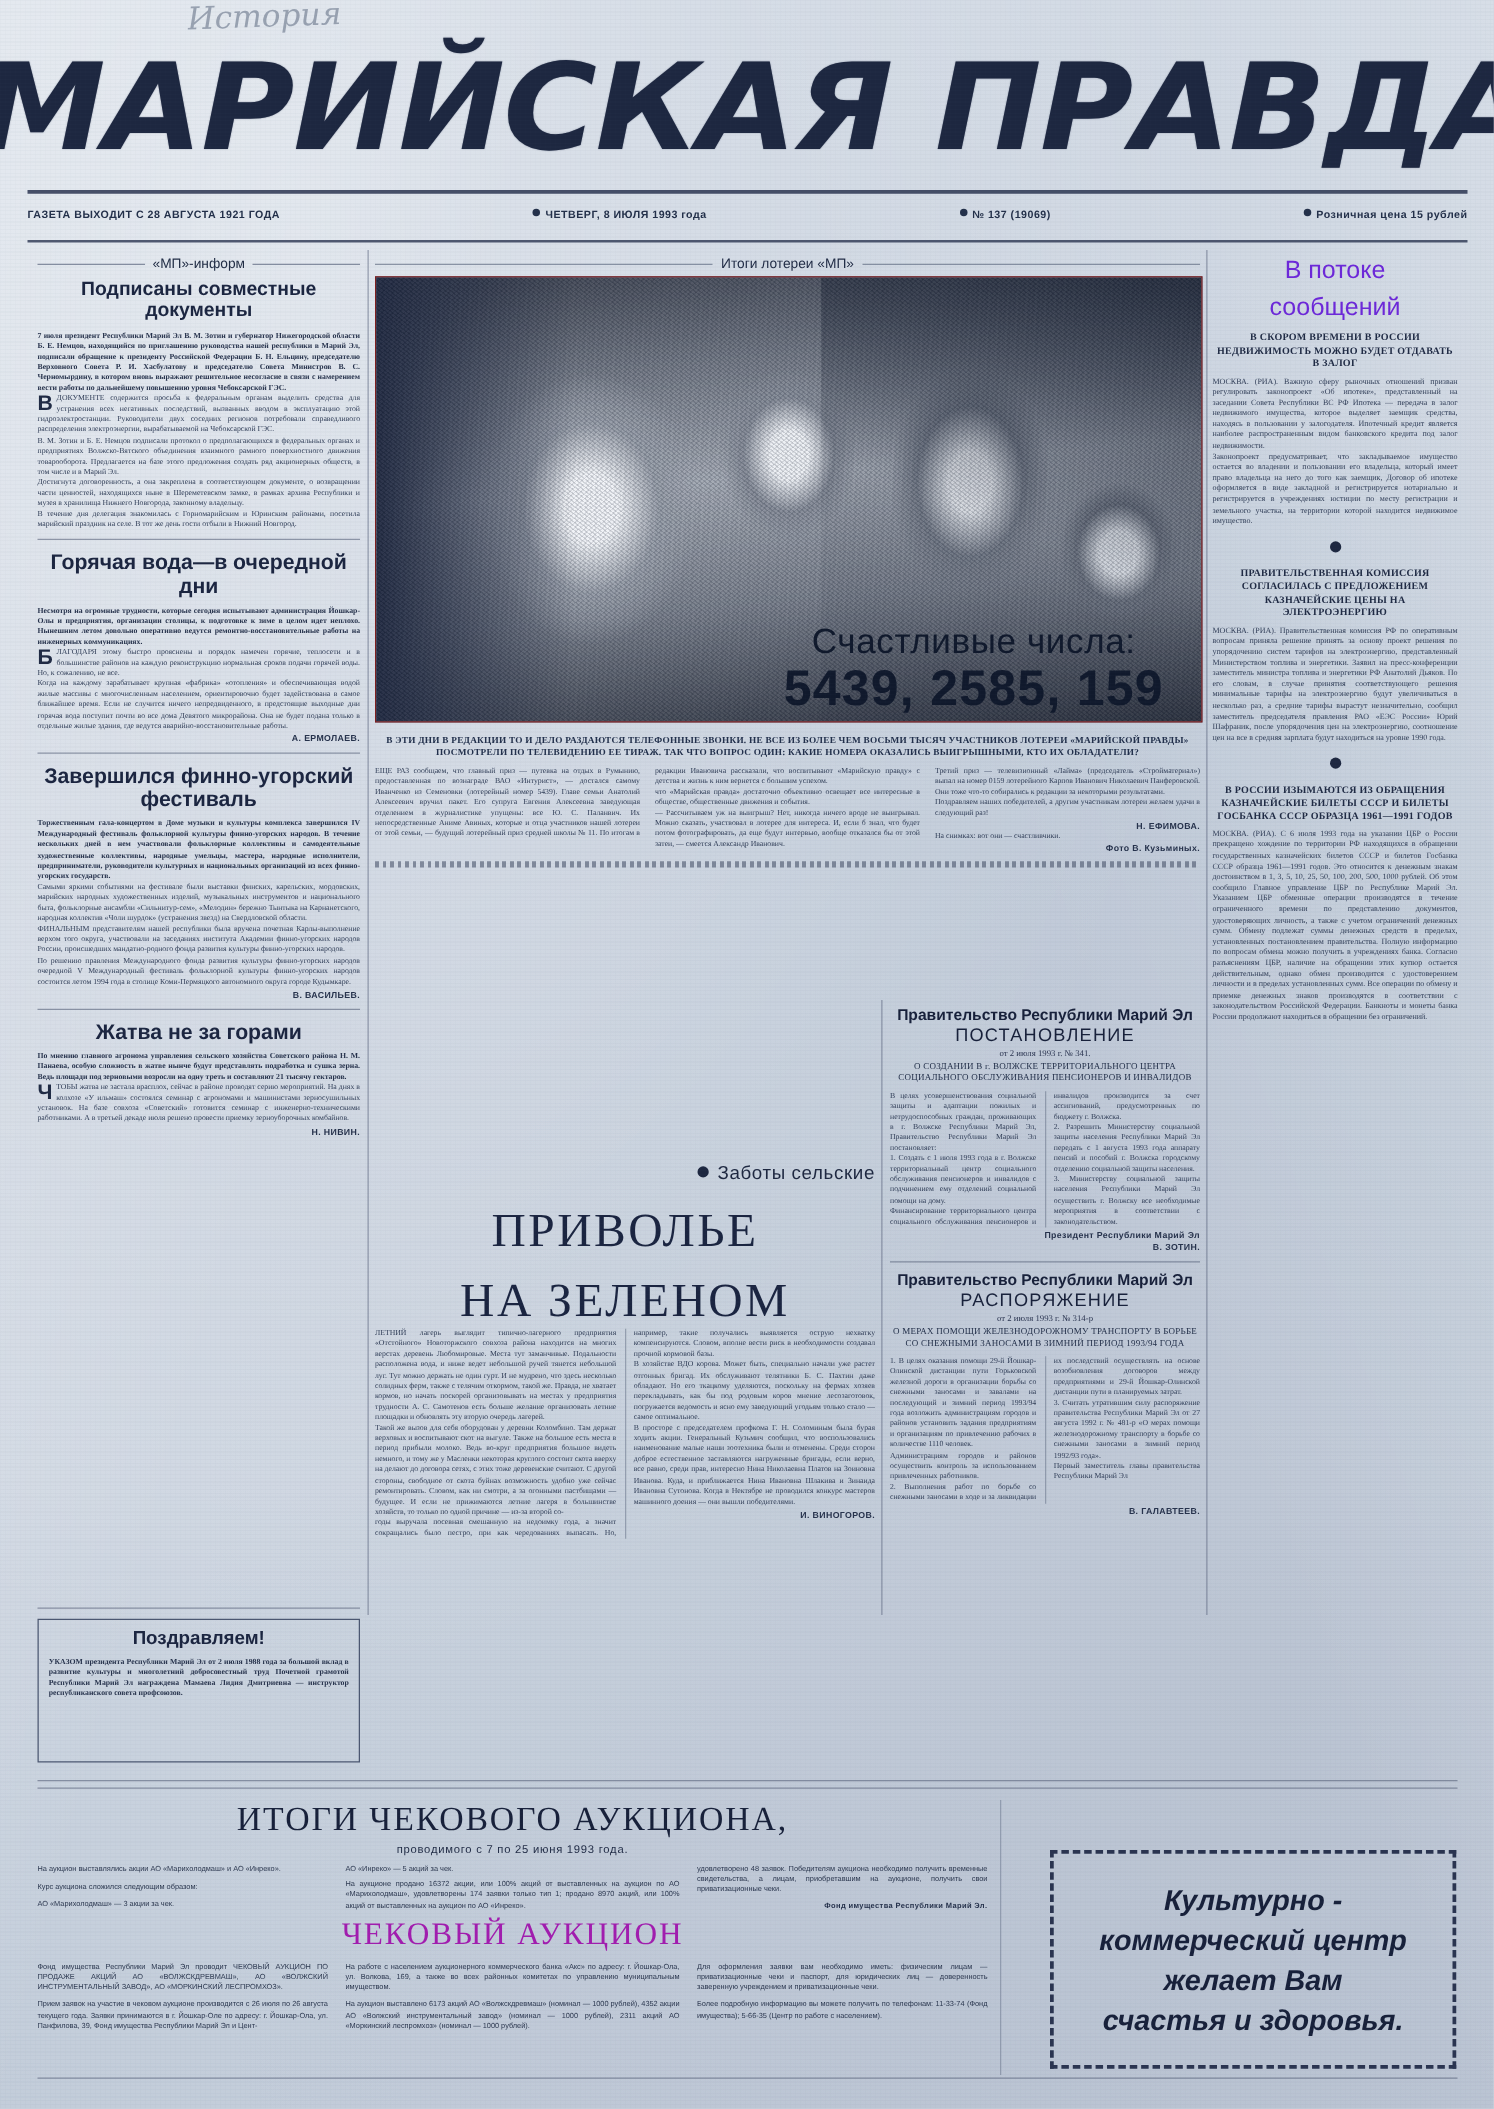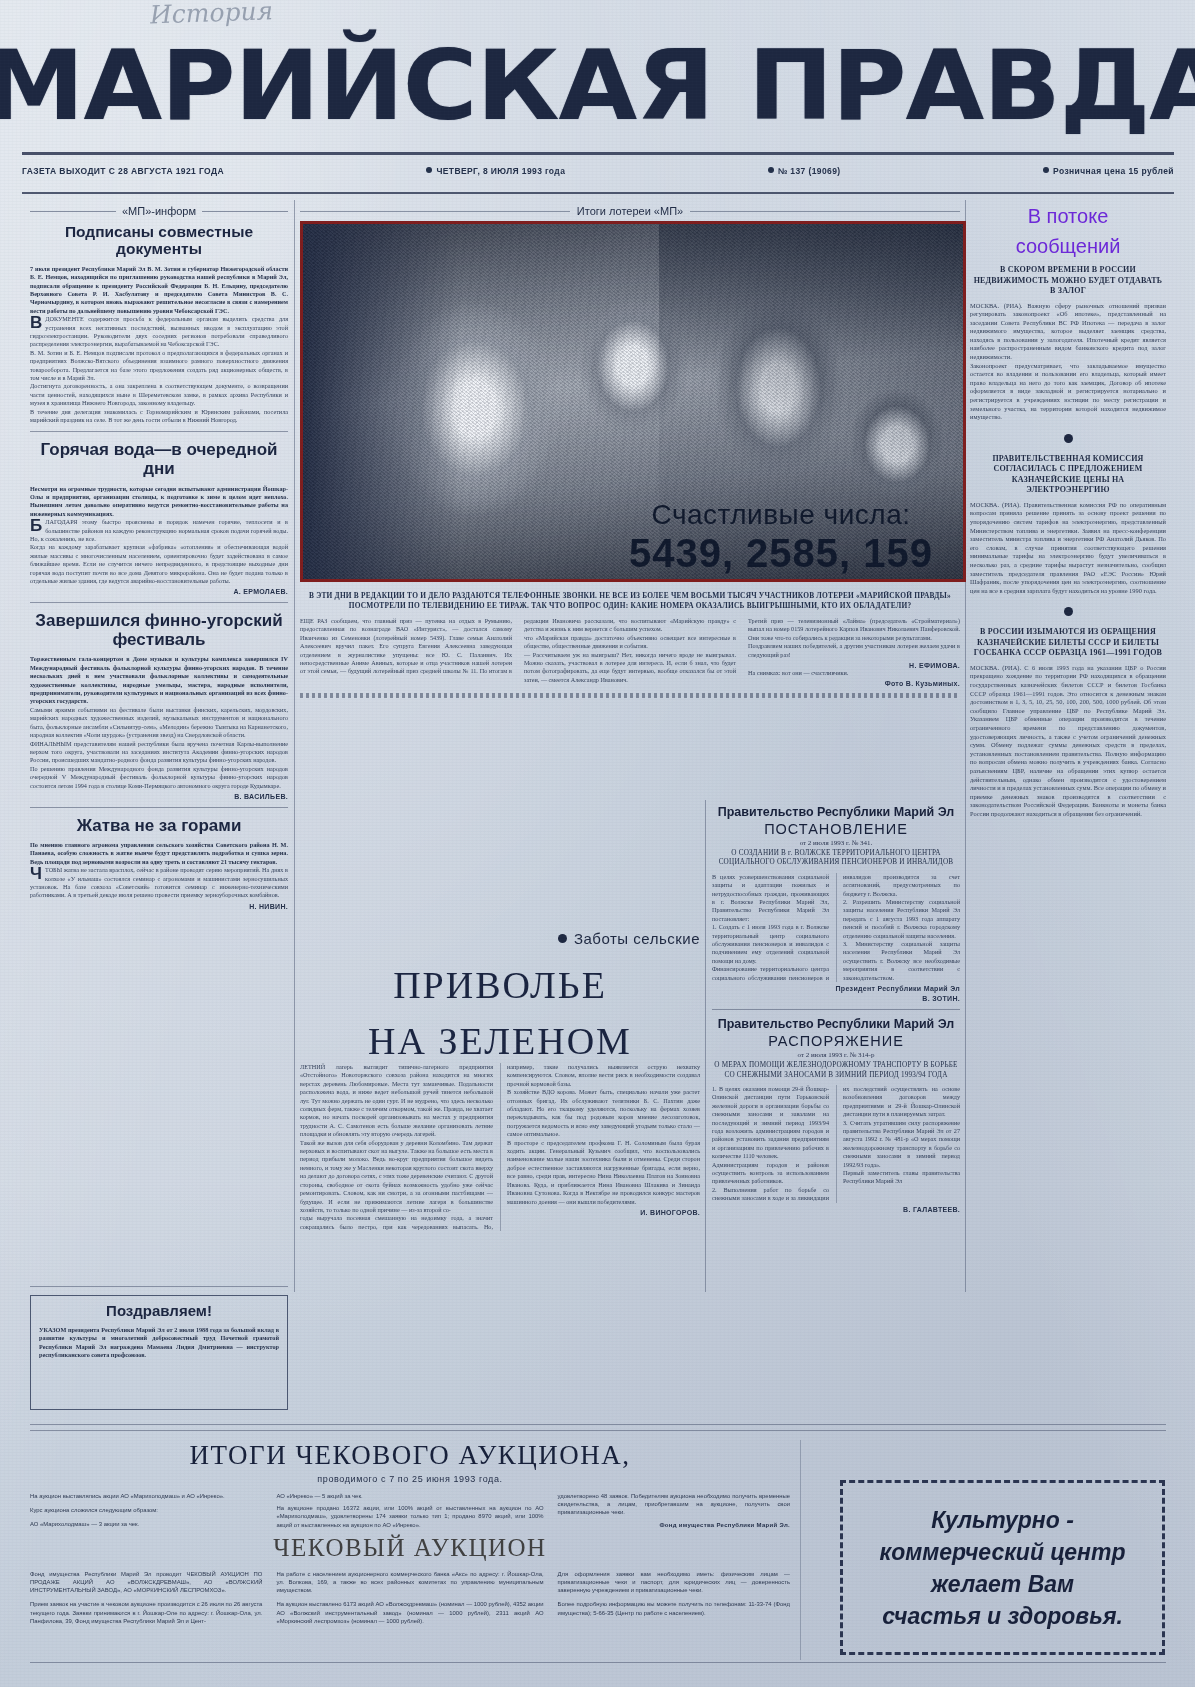--- a/index.html
+++ b/index.html
@@ -36,20 +36,21 @@
     position:absolute;left:150px;top:-4px;width:260px;height:40px;
     font-family:"DejaVu Serif", serif;font-style:italic;font-size:25px;
     color:#5d6a80;opacity:.55;transform:rotate(-2deg);
     white-space:nowrap;overflow:hidden;
   }
 
   
   .masthead{
     position:absolute;left:18px;top:34px;width:1160px;height:110px;
     text-align:center;
+    font-style:italic;
   }
   .masthead-title{
     font-family:"DejaVu Sans", sans-serif;
     font-weight:bold;
     font-size:96px;
     line-height:104px;
     letter-spacing:-1px;
     color:#1d2740;
     transform:scaleX(1.06);
     text-shadow:0 0 1px rgba(29,39,64,.6);
@@ -115,21 +116,21 @@
   #centerTop{left:300px;top:205px;width:660px;height:600px;}
   .lottery-kicker{
     display:flex;align-items:center;gap:7px;margin-bottom:4px;
   }
   .lottery-kicker .ln{flex:1;height:1px;background:#46526c;opacity:.55;}
   .lottery-kicker .tx{font-family:"Liberation Sans",sans-serif;font-size:11px;color:#1f2a44;white-space:nowrap;}
 
   .photo{
     position:relative;width:100%;height:355px;overflow:hidden;
     background:#6f7b92;
-    border:3px solid #7f1d1d;
+    border:1px solid #7f1d1d;
   }
   .photo-inner{
     position:absolute;inset:0;
     background:
       radial-gradient(ellipse 120px 150px at 26% 52%, #e3e7ee 0 18%, #8e99ad 45%, rgba(0,0,0,0) 72%),
       radial-gradient(ellipse 70px 88px at 50% 40%, #dfe4ec 0 22%, #7d889e 52%, rgba(0,0,0,0) 78%),
       radial-gradient(ellipse 85px 120px at 72% 46%, #d8dee7 0 20%, #6f7b92 50%, rgba(0,0,0,0) 76%),
       radial-gradient(ellipse 60px 70px at 90% 62%, #cfd6e1 0 25%, #68748b 55%, rgba(0,0,0,0) 80%),
       linear-gradient(175deg,#3d4760 0%, #6d788e 22%, #9aa4b6 45%, #737e94 70%, #2f3950 100%);
     filter:contrast(1.12) saturate(.5);
@@ -220,21 +221,21 @@
   .auction-hl{
     font-family:"Liberation Serif", serif;font-size:27px;letter-spacing:1.5px;
     text-align:center;color:#17203a;line-height:31px;
   }
   .auction-sub{
     font-family:"Liberation Sans",sans-serif;font-size:9px;text-align:center;
     letter-spacing:.6px;color:#1f2a44;margin-top:3px;
   }
   .auction-hl2{
     font-family:"Liberation Serif", serif;font-size:25px;letter-spacing:1.5px;
-    text-align:center;color:#404040;line-height:29px;margin-top:4px;
+    text-align:center;color:#a21caf;line-height:29px;margin-top:4px;
   }
   .auction-body{font-family:"Liberation Sans",sans-serif;font-size:5.9px;line-height:8.2px;
     text-align:justify;color:#2b374f;}
 
   
   #congrat{left:30px;top:1295px;width:258px;height:115px;border:1px solid #4b5771;padding:6px 8px;box-sizing:border-box;}
   .congrat-hl{font-family:"Liberation Sans",sans-serif;font-weight:bold;font-size:15px;
     text-align:center;color:#1b2540;margin-bottom:7px;}
 
   

